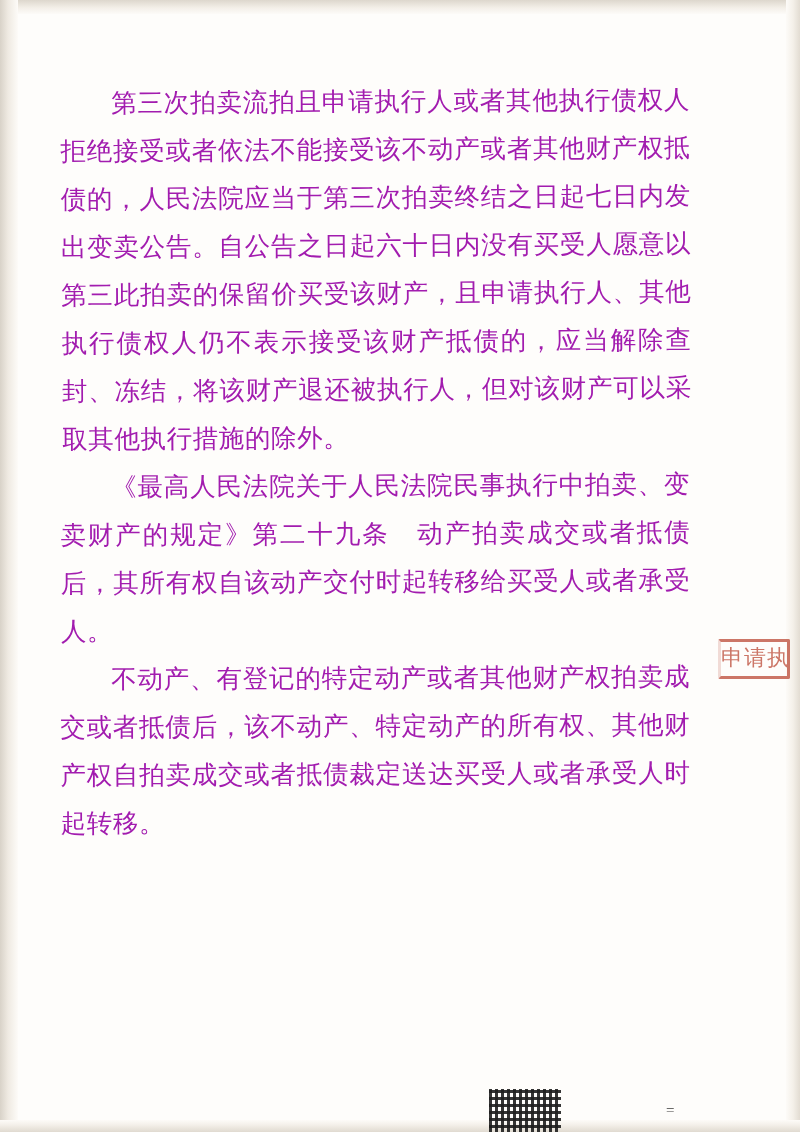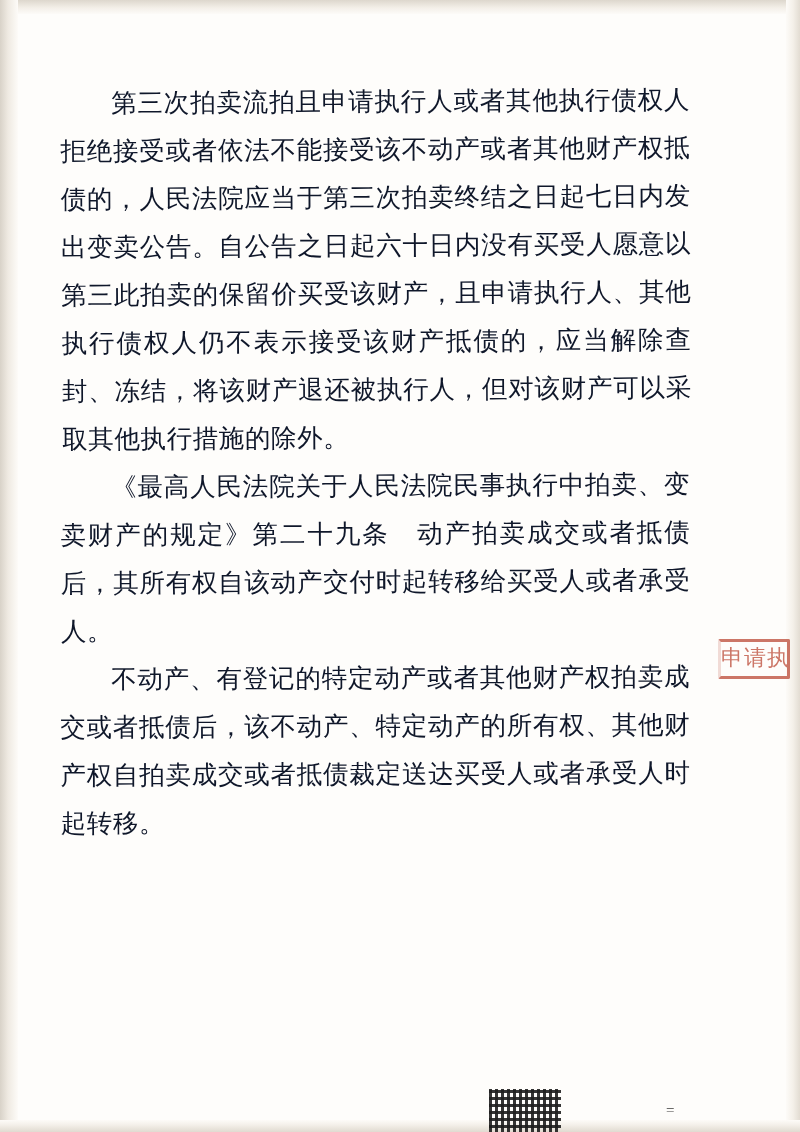--- a/index.html
+++ b/index.html
@@ -53,21 +53,21 @@
     background: #fefdfb;
   }
   .body-text {
     position: absolute;
     left: 42px;
     top: 66px;
     width: 630px;
     font-family: "Liberation Serif", serif;
     font-size: 25.5px;
     line-height: 48px;
-    color: #0f172a;
+    color: #a21caf;
     text-align: justify;
     text-justify: inter-ideograph;
     letter-spacing: 0.6px;
   }
   .para {
     margin: 0 0 0 0;
     text-indent: 2em;
   }
   .para.p1 { transform: rotate(-0.35deg); transform-origin: left top; }
   .para.p2 { transform: rotate(-0.3deg); transform-origin: left top; }

